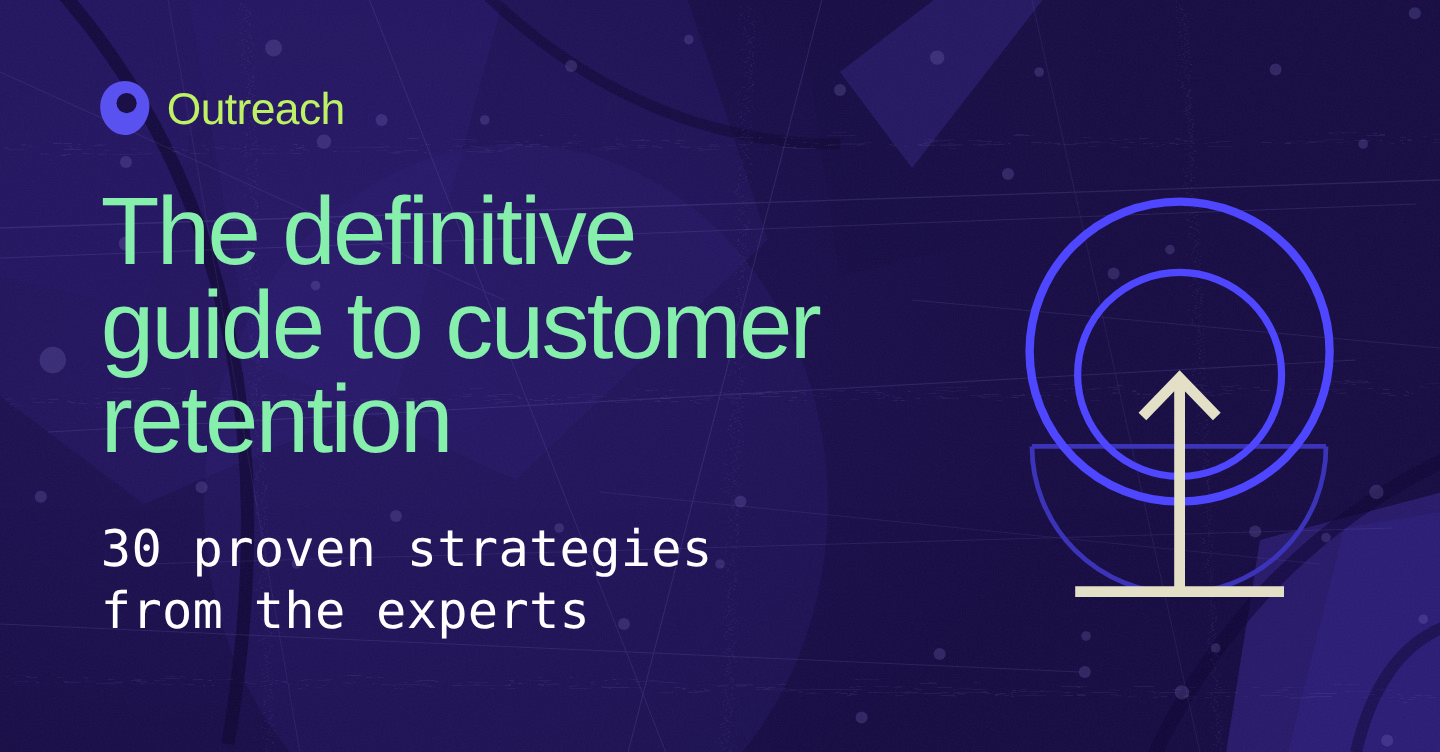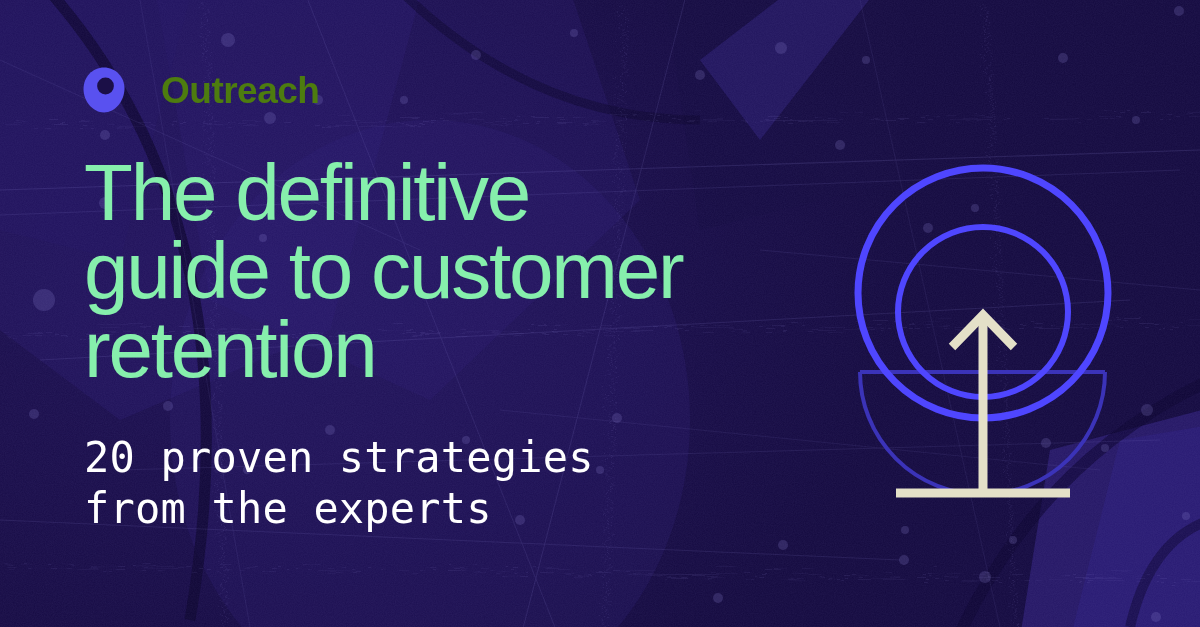--- a/index.html
+++ b/index.html
@@ -31,27 +31,26 @@
     position: absolute;
     left: 82px;
     top: 64px;
     display: flex;
     align-items: center;
     gap: 13px;
     height: 52px;
   }
   .logo-mark { width: 44px; height: 48px; display: block; }
   .logo-word {
-    color: #4d7c0f;
+    color: #bef264;
     font-size: 37px;
-    font-weight: 700;
+    font-weight: 400;
     letter-spacing: -0.5px;
     line-height: 1;
     font-family: "Liberation Sans", sans-serif;
-    margin-left: 22px;
   }
 
   
   .headline {
     position: absolute;
     left: 84px;
     top: 154px;
     width: 730px;
     color: #86efac;
     font-size: 80px;
@@ -197,21 +196,21 @@
       <path d="M22 1.5 C33.5 1.5 42.5 11 42.5 22.5 C42.5 35 33 46.5 22 46.5 C11 46.5 1.5 35.5 1.5 23 C1.5 11 10.5 1.5 22 1.5 Z" fill="#5951f0"></path>
       <circle cx="23.5" cy="20" r="8.4" fill="#1b0f47"></circle>
     </svg>
     <span class="logo-word">Outreach</span>
   </div>
 
   <div class="headline">The definitive
 guide to customer
 retention</div>
 
-  <div class="subhead">20 proven strategies
+  <div class="subhead">30 proven strategies
 from the experts</div>
 
   <svg class="graphic" viewBox="0 0 340 400">
 
     <path d="M 40 232 L 285 232" stroke="#3b33b8" stroke-width="4" fill="none"></path>
     <path d="M 40 232 A 122.5 122.5 0 0 0 285 232" stroke="#3b33b8" stroke-width="4" fill="none"></path>
 
     <circle cx="163" cy="153" r="125" stroke="#4f46ff" stroke-width="7" fill="none"></circle>
 
     <circle cx="163" cy="172" r="85" stroke="#4f46ff" stroke-width="6" fill="none"></circle>

